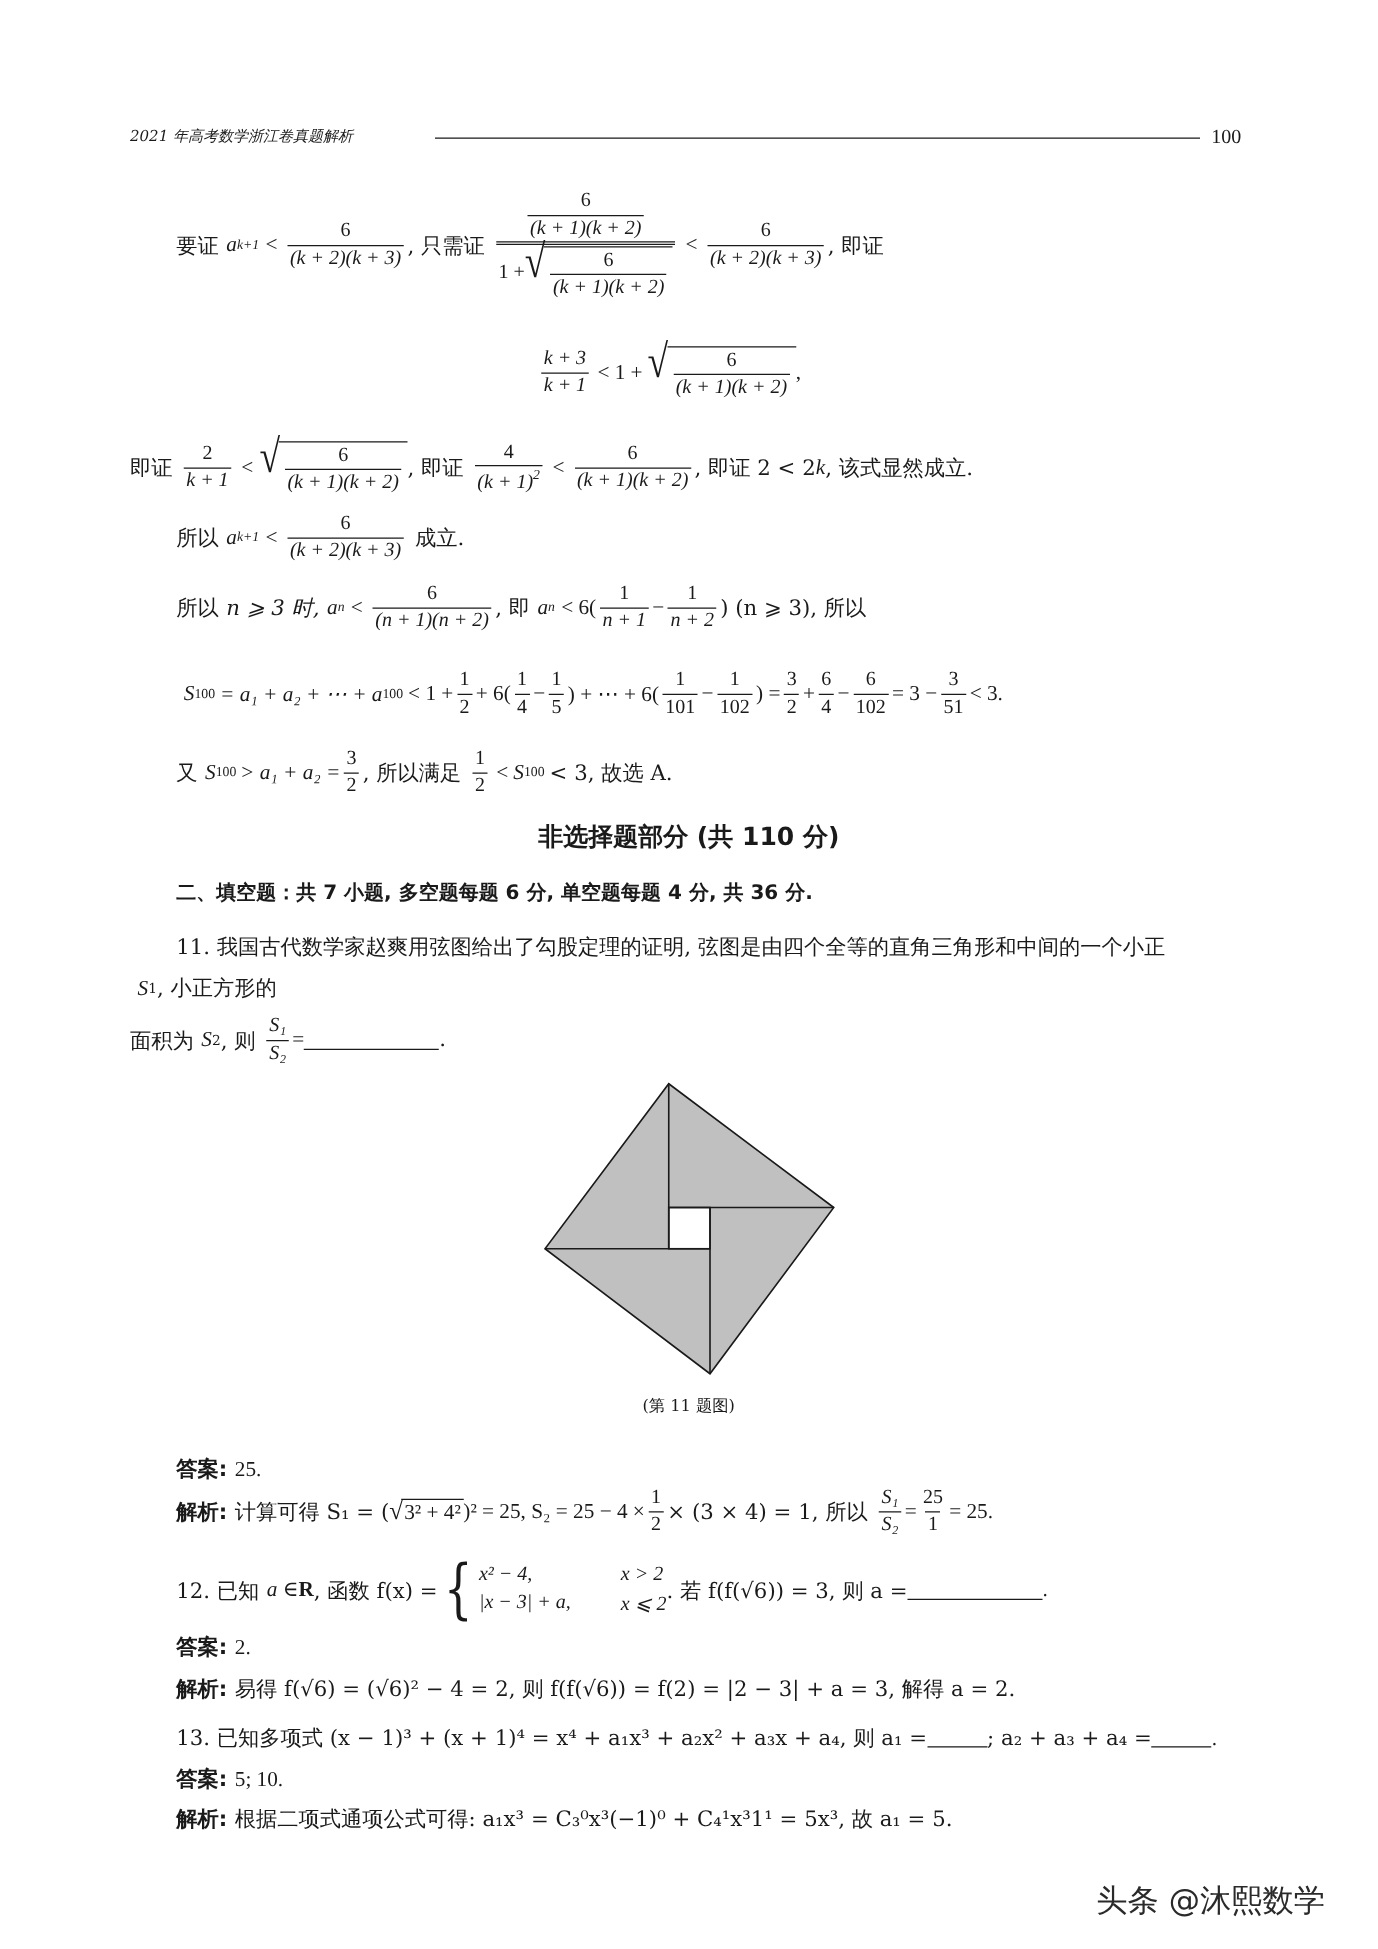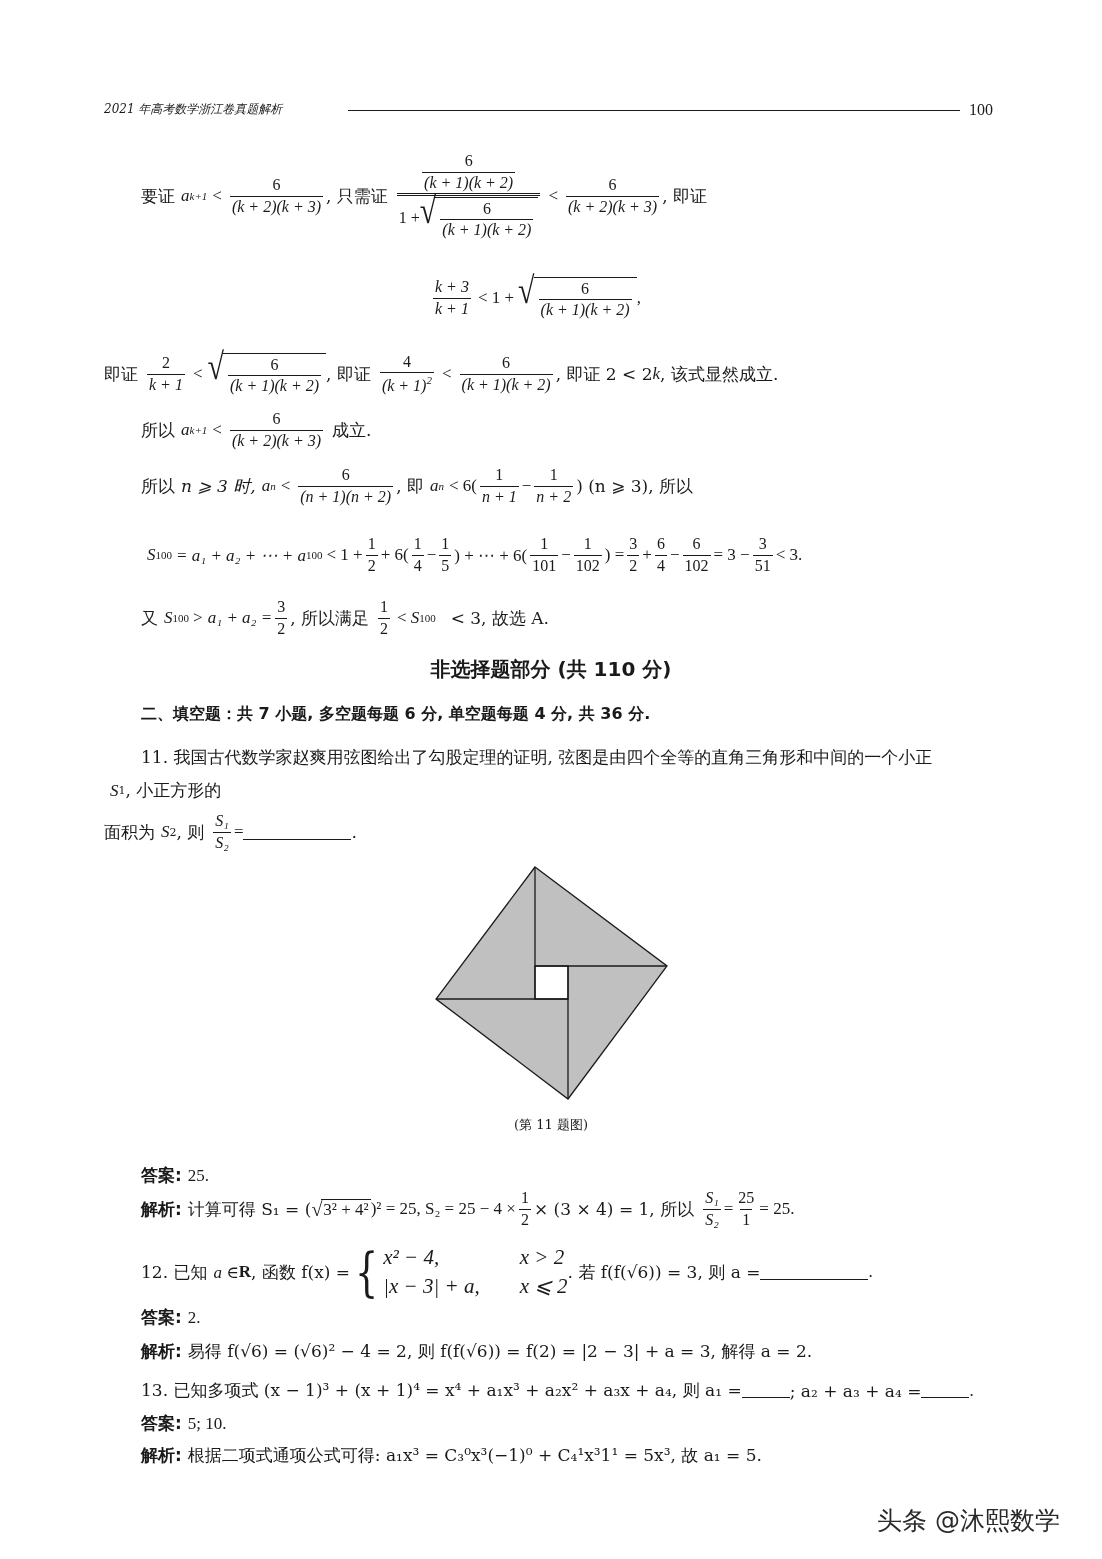--- a/index.html
+++ b/index.html
@@ -18,21 +18,21 @@
   .sqrt .body { border-top: 1px solid #1a1a1a; padding: 2px 2px 0; display: inline-flex; align-items: center; }
   .sub { font-size: 11px; vertical-align: -4px; }
   .sup { font-size: 11px; vertical-align: 7px; }
   .bold { font-weight: bold; font-family: "DejaVu Sans", "Liberation Sans", sans-serif; }
   .blank { display: inline-block; border-bottom: 1px solid #1a1a1a; height: 14px; vertical-align: baseline; }
   .gap { display: inline-block; width: 6px; }
   .header-rule { position: absolute; top: 110px; height: 1px; background: #1a1a1a; }
   .watermark { font-family: "DejaVu Sans", sans-serif; font-size: 25px; color: #2a2a2a;
                text-shadow: 0 0 2px #fff, 1px 1px 0 #fff; }
   .brace { font-size: 52px; line-height: 1; font-family: "DejaVu Serif", serif; transform: scaleX(0.7); display: inline-block; }
-  .cases { display: inline-grid; grid-template-columns: auto auto; column-gap: 40px; row-gap: 4px; font-size: 21px; }
+  .cases { display: inline-grid; grid-template-columns: auto auto; column-gap: 40px; row-gap: 4px; font-size: 16px; }
   .caption { font-size: 13px; }
 </style>
 </head>
 <body>
 
 <div class="abs" style="left:104px; top:101px; font-size:12px;font-style:italic;">
   <span class="cn">2021 年高考数学浙江卷真题解析</span>
 </div>
 <div class="header-rule" style="left:348px; width:612px;"></div>
 <div class="abs" style="left:969px; top:101px; font-size:16px;">100</div>
@@ -234,21 +234,21 @@
     </span>
   <span class="cn">, 所以满足</span>
     <span class="gap"></span>
   <span class="frac">
       <span class="num">1</span>
       <span class="den">2</span>
     </span>
   <span style="margin:0 4px">&lt;</span>
   <span class="i">S</span>
     <span class="sub">100</span>
-  <span class="cn" style="margin-left:15px">&lt; 3, 故选 A.</span>
+  <span class="cn" style="margin-left:4px">&lt; 3, 故选 A.</span>
 </div>
 
 <div class="abs bold" style="left:0; width:1102px; text-align:center; top:656px; font-size:20px;">非选择题部分 (共 110 分)</div>
 <div class="abs bold" style="left:141px; top:704px; font-size:16px;">二、填空题：共 7 小题, 多空题每题 6 分, 单空题每题 4 分, 共 36 分.</div>
 
 <div class="abs cn" style="left:141px; top:746px; font-size:17px;">11. 我国古代数学家赵爽用弦图给出了勾股定理的证明, 弦图是由四个全等的直角三角形和中间的一个小正</div>
 <div class="abs line cn" style="left:104px; top:779px;">
     <span class="gap"></span>
     <span class="i m">S</span>
     <span class="sub">1</span>

